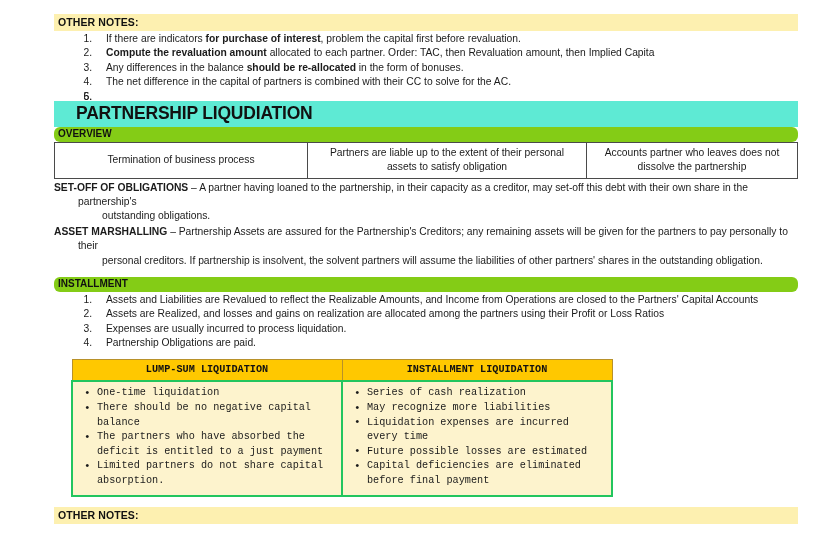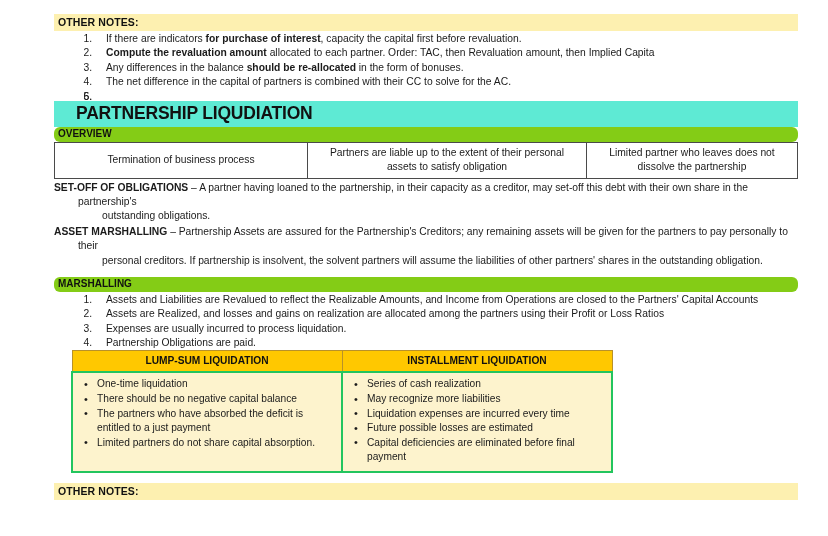--- a/index.html
+++ b/index.html
@@ -100,21 +100,21 @@
   .defp {
     font-size: 10.3px;
     line-height: 14.2px;
     margin-top: 2px;
     padding-left: 24px;
     text-indent: -24px;
   }
   .defp .ind { display: block; text-indent: 0; padding-left: 0; }
 
   
-  .cmp-wrap { padding-left: 17px; padding-right: 185px; }
+  .cmp-wrap { margin-top: 9px; padding-left: 17px; padding-right: 185px; font-family: Liberation Mono, monospace; }
   table.cmp {
     width: 100%;
     border-collapse: collapse;
     table-layout: fixed;
     border: 1px solid #b8912a;
   }
   table.cmp th {
     background: #ffc800;
     font-size: 10.2px;
     font-weight: bold;
@@ -150,53 +150,53 @@
   }
 </style>
 </head>
 <body>
 
 <div class="page">
   <div class="content">
 
     <div class="hl-bar">OTHER NOTES:</div>
     <ol class="num">
-      <li><span class="n">1.</span><span>If there are indicators </span><b>for purchase of interest</b><span>, capacity the capital first before revaluation.</span></li>
+      <li><span class="n">1.</span><span>If there are indicators </span><b>for purchase of interest</b><span>, problem the capital first before revaluation.</span></li>
       <li><span class="n">2.</span><span></span><b>Compute the revaluation amount</b><span> allocated to each partner. Order: TAC, then Revaluation amount, then Implied Capita</span></li>
       <li><span class="n">3.</span><span>Any differences in the balance </span><b>should be re-allocated</b><span> in the form of bonuses.</span></li>
       <li><span class="n">4.</span><span>The net difference in the capital of partners is combined with their CC to solve for the AC.</span></li>
       <li><span class="n">5.</span></li>
       <li><span class="n">6.</span></li>
     </ol>
 
     <div style="height:11px"></div>
     <div class="banner">PARTNERSHIP LIQUDIATION</div>
     <div class="sub-bar">OVERVIEW</div>
 
     <table class="ov">
       <tbody>
           <tr>
         <td style="width:240px">Termination of business process</td>
         <td style="width:266px">Partners are liable up to the extent of their personal assets to satisfy obligation</td>
-        <td>Limited partner who leaves does not dissolve the partnership</td>
+        <td>Accounts partner who leaves does not dissolve the partnership</td>
       </tr>
     </tbody>
       </table>
 
     <div class="defp">
       <b>SET-OFF OF OBLIGATIONS</b><span> – </span><span>A partner having loaned to the partnership, in their capacity as a creditor, may set-off this debt with their own share in the partnership's</span>
       <span class="ind" style="padding-left:24px">outstanding obligations.</span>
     </div>
     <div class="defp">
       <b>ASSET MARSHALLING</b><span> – </span><span>Partnership Assets are assured for the Partnership's Creditors; any remaining assets will be given for the partners to pay personally to their</span>
       <span class="ind" style="padding-left:24px">personal creditors. If partnership is insolvent, the solvent partners will assume the liabilities of other partners' shares in the outstanding obligation.</span>
     </div>
 
     <div style="height:9px"></div>
-    <div class="sub-bar">MARSHALLING</div>
+    <div class="sub-bar">INSTALLMENT</div>
     <ol class="num">
       <li><span class="n">1.</span><span>Assets and Liabilities are Revalued to reflect the Realizable Amounts, and Income from Operations are closed to the Partners' Capital Accounts</span></li>
       <li><span class="n">2.</span><span>Assets are Realized, and losses and gains on realization are allocated among the partners using their Profit or Loss Ratios</span></li>
       <li><span class="n">3.</span><span>Expenses are usually incurred to process liquidation.</span></li>
       <li><span class="n">4.</span><span>Partnership Obligations are paid.</span></li>
     </ol>
 
     <div class="cmp-wrap">
       <table class="cmp">
         <tbody>

